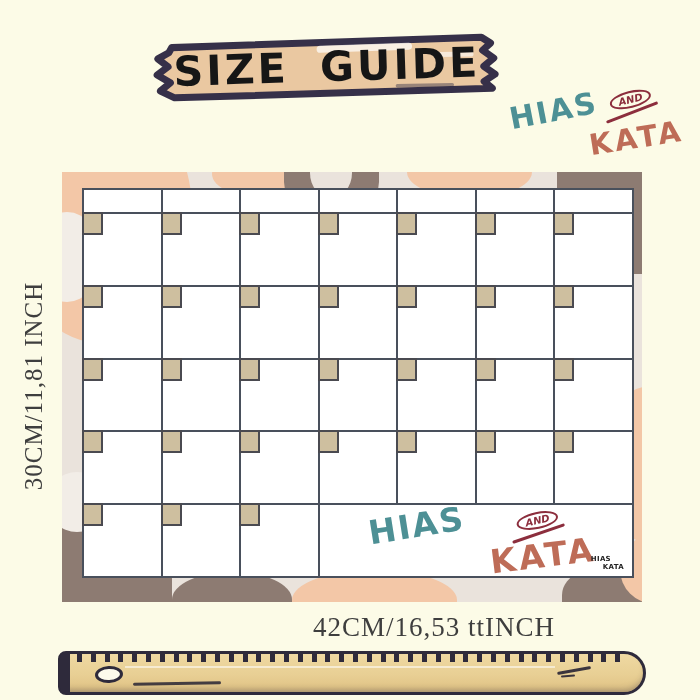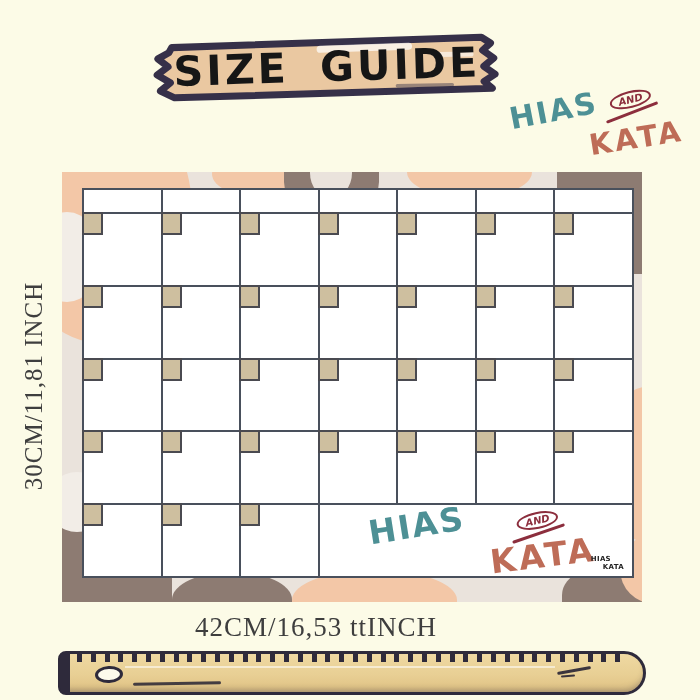--- a/index.html
+++ b/index.html
@@ -44,21 +44,21 @@
   .brand-cell-content .and-badge{left:196px;top:4px;transform:rotate(-12deg);}
   .brand-cell-content .kata{left:170px;top:34px;font-size:33px;transform:rotate(-7deg);}
   .corner-mark{position:absolute;right:8px;bottom:5px;font-size:7px;font-weight:bold;
     color:#242424;line-height:1.05;letter-spacing:.3px;}
   .corner-mark .l2{display:block;margin-left:12px;}
 
   
   .dim{position:absolute;font-family:"Liberation Serif",serif;color:var(--dim-text);letter-spacing:1px;}
   .dim-left{left:-100px;top:371px;width:270px;height:30px;transform:rotate(-90deg);
     text-align:center;font-size:25px;}
-  .dim-bottom{left:195px;top:612px;width:360px;text-align:left;font-size:27px;}
+  .dim-bottom{left:195px;top:612px;width:360px;text-align:right;font-size:27px;}
 
   
   .ruler{position:absolute;left:58px;top:651px;width:588px;height:44px;box-sizing:border-box;
     background:linear-gradient(180deg,#EFD9A2 0%,#E8CF94 55%,#DFC183 100%);
     border:3px solid var(--ruler-line);border-radius:8px 22px 22px 8px;
     box-shadow:inset 0 -5px 6px -3px rgba(47,43,59,.35);}
   .ruler::before{content:"";position:absolute;left:-1px;top:-1px;bottom:-1px;width:10px;
     background:var(--ruler-line);border-radius:5px 0 0 5px;}
   .ruler-ticks{position:absolute;left:16px;right:18px;top:0;height:8px;
     background:repeating-linear-gradient(90deg,var(--ruler-line) 0 5px,transparent 5px 13.8px);}

